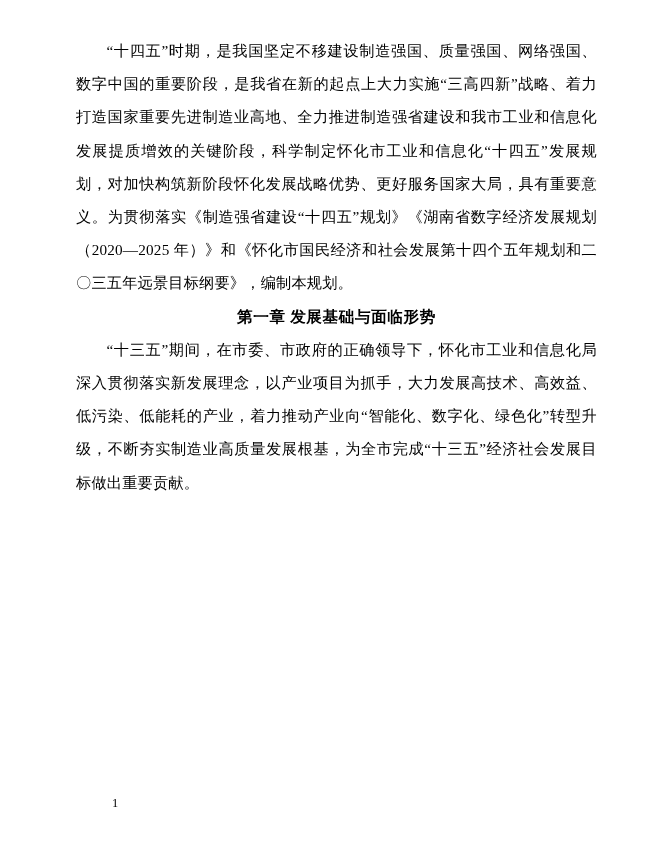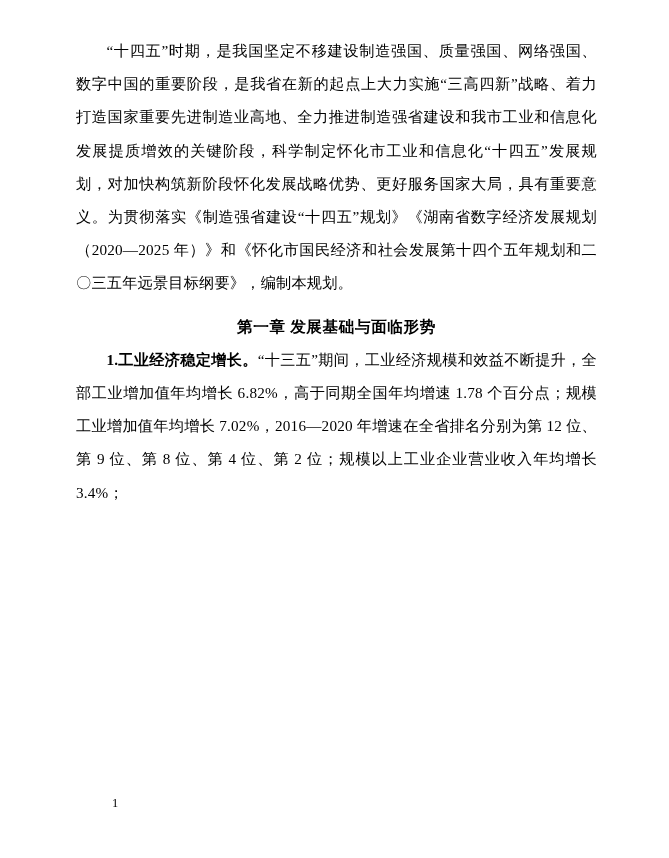--- a/index.html
+++ b/index.html
@@ -35,21 +35,21 @@
     margin: 0;
   }
   .para {
     text-indent: 2em;
   }
   .chapter-title {
     text-align: center;
     font-weight: bold;
     font-size: 15.6px;
     line-height: 33.2px;
-    margin-top: 10px;
+    margin-top: 0;
     letter-spacing: 0.6px;
   }
   .section-title {
     font-weight: bold;
     font-size: 15.4px;
     line-height: 33.2px;
     text-indent: 2em;
     letter-spacing: 1px;
     margin-top: 4px;
   }
@@ -81,20 +81,20 @@
 <body>
 
 <div class="page">
   <div class="doc-body">
 
     <p class="para">“十四五”时期，是我国坚定不移建设制造强国、质量强国、网络强国、数字中国的重要阶段，是我省在新的起点上大力实施“三高四新”战略、着力打造国家重要先进制造业高地、全力推进制造强省建设和我市工业和信息化发展提质增效的关键阶段，科学制定怀化市工业和信息化“十四五”发展规划，对加快构筑新阶段怀化发展战略优势、更好服务国家大局，具有重要意义。为贯彻落实《制造强省建设“十四五”规划》《湖南省数字经济发展规划（2020—2025 年）》和《怀化市国民经济和社会发展第十四个五年规划和二〇三五年远景目标纲要》，编制本规划。</p>
 
     <p class="chapter-title">第一章 发展基础与面临形势</p>
 
 
+    <p class="para">“十三五”期间，在市委、市政府的正确领导下，怀化市工业和信息化局深入贯彻落实新发展理念，以产业项目为抓手，大力发展高技术、高效益、低污染、低能耗的产业，着力推动产业向“智能化、数字化、绿色化”转型升级，不断夯实制造业高质量发展根基，为全市完成“十三五”经济社会发展目标做出重要贡献。</p>
 
 
-    <p class="para-bold-lead"><b>1.工业经济稳定增长。</b><span>“十三五”期间，工业经济规模和效益不断提升，全部工业增加值年均增长 6.82%，高于同期全国年均增速 1.78 个百分点；规模工业增加值年均增长 7.02%，2016—2020 年增速在全省排名分别为第 12 位、第 9 位、第 8 位、第 4 位、第 2 位；规模以上工业企业营业收入年均增长 3.4%；</span></p>
 
   </div>
 
   <div class="page-number">1</div>
 </div>
 
 </body></html>

